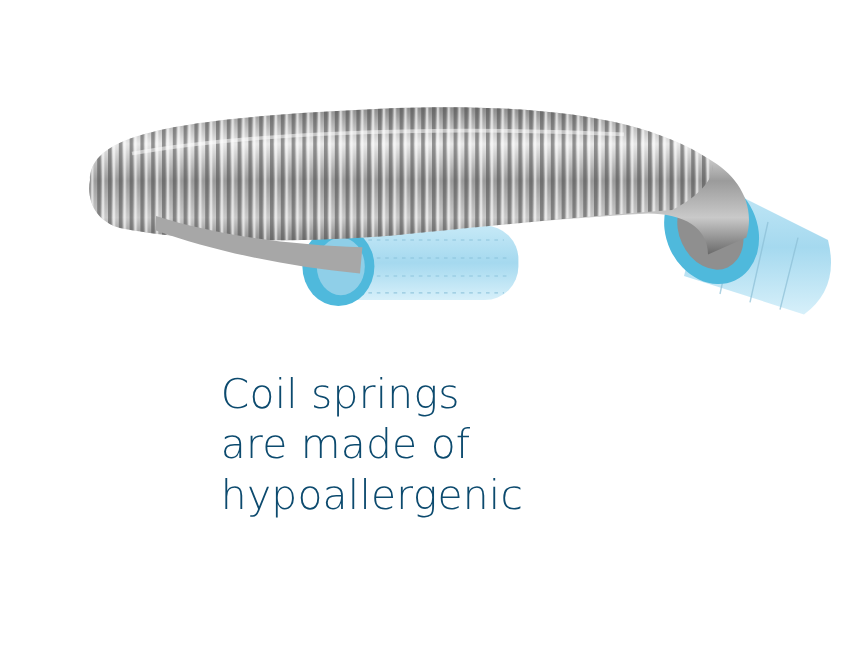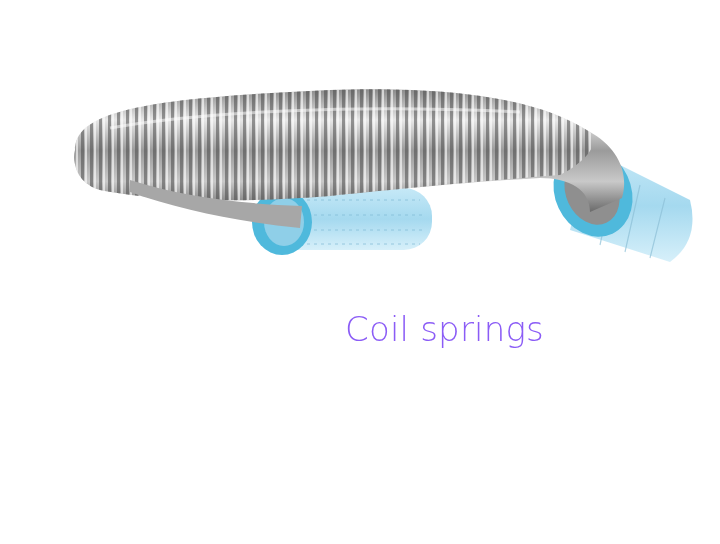--- a/index.html
+++ b/index.html
@@ -1,20 +1,20 @@
 <!DOCTYPE html>
 <html><head>
   <meta charset="utf-8">
   <style>
     html, body { margin: 0; padding: 0; background: #ffffff; }
     body { width: 720px; height: 544px; overflow: hidden; position: relative; font-family: "DejaVu Sans", sans-serif; }
     .scene { position: absolute; left: 0; top: 0; width: 720px; height: 300px; }
     .caption {
-      position: absolute; left: 204px; top: 308px; width: 340px;
-      text-align: right; color: #8b5cf6; font-size: 34px; line-height: 42px;
+      position: absolute; left: 184px; top: 308px; width: 340px;
+      text-align: left; color: #0c4a6e; font-size: 34px; line-height: 42px;
       font-weight: 300; letter-spacing: 0.2px;
     }
     .caption span { display: block; }
   </style>
 </head>
 <body>
 
 <div class="scene">
   <svg width="720" height="300" viewBox="0 0 720 300" xmlns="http://www.w3.org/2000/svg">
     <defs>
@@ -80,13 +80,15 @@
 
       <path d="M130 192 C 180 210, 240 222, 300 228 L 302 206 C 240 204, 180 196, 130 180 Z" fill="#a7a7a7"></path>
 
       <path d="M110 128 C 200 112, 350 104, 520 112" stroke="#ffffff" stroke-width="3" fill="none" opacity="0.5"></path>
     </g>
   </svg>
 </div>
 
 <div class="caption">
   <span>Coil springs</span>
+  <span>are made of</span>
+  <span>hypoallergenic</span>
 </div>
 
 </body></html>

